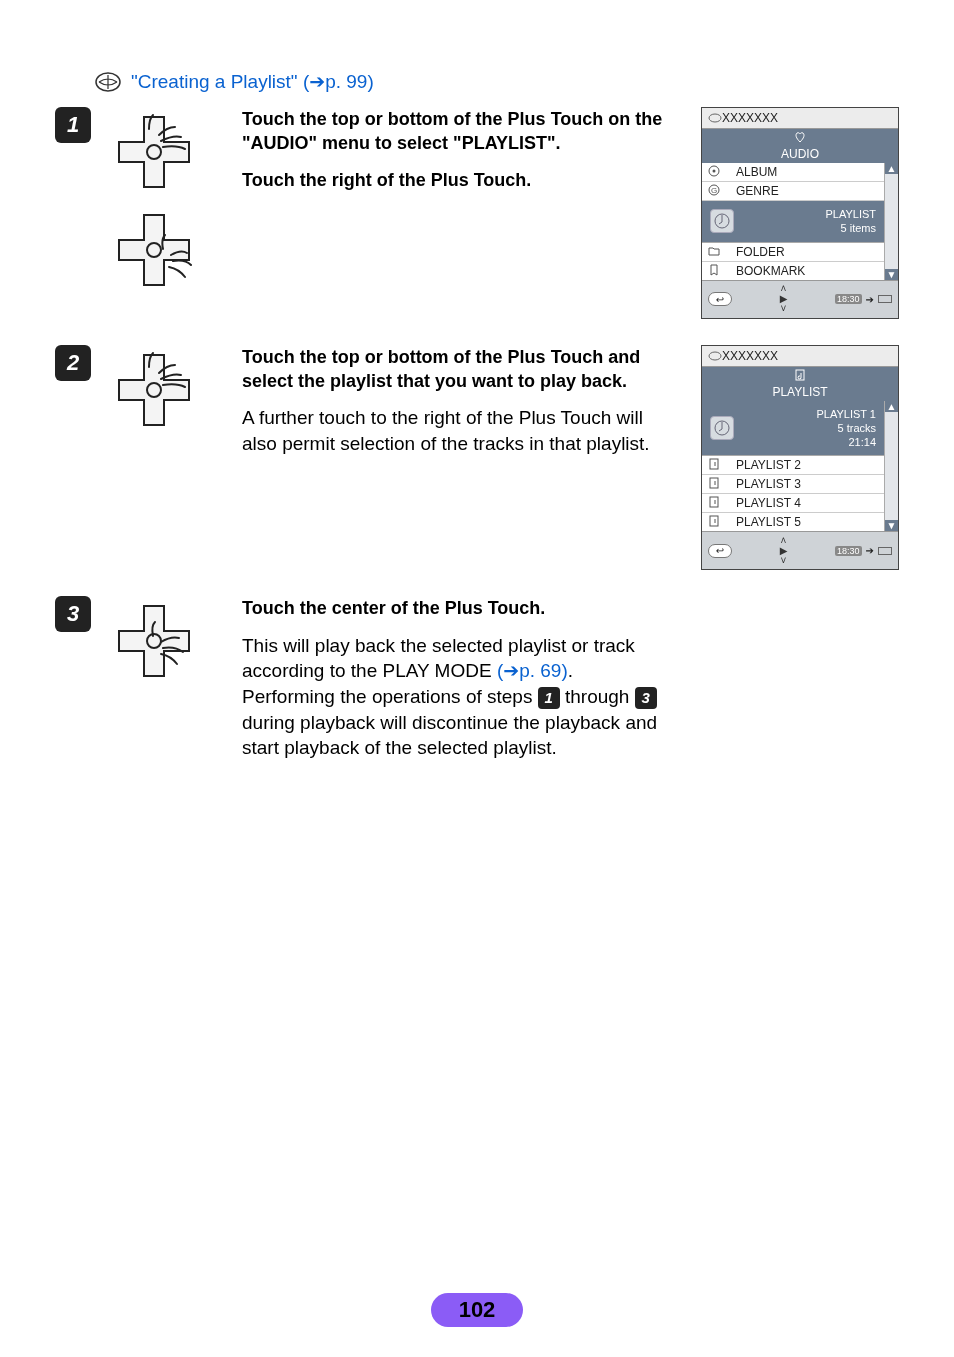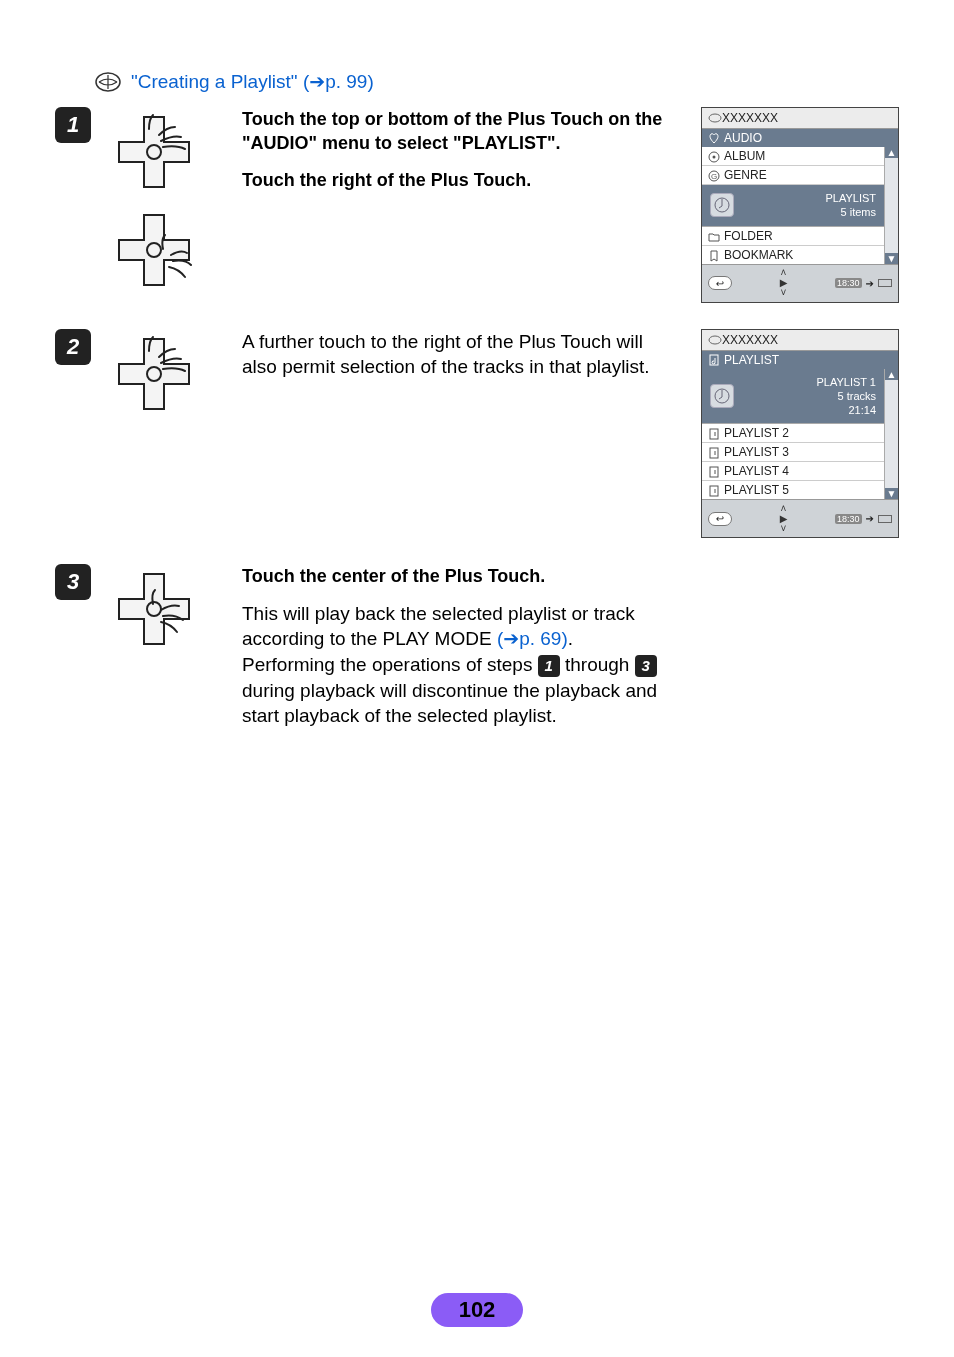--- a/index.html
+++ b/index.html
@@ -85,25 +85,25 @@
   .dev-title {
     background: #ececec;
     padding: 3px 6px;
     display: flex; align-items: center; gap: 0;
     border-bottom: 1px solid #999;
     font-size: 12px;
   }
   .dev-section-title {
     background: #6a7b8f; color: #fff;
     padding: 2px 6px; font-size: 12px;
-    display:flex; align-items:center; gap:4px;
+    display:flex; align-items:center; gap:4px;flex-direction:column;
   }
   .dev-body { background: #fff; position:relative; }
   .menu-row {
-    display: flex; align-items: flex-end; gap: 4px;
+    display: flex; align-items: flex-start; gap: 16px;
     padding: 2px 6px;
     border-bottom: 1px solid #ccc;
     font-size: 12px;
     background:#fff;
   }
   .scroll-col {
     position:absolute; right:0; top:0; bottom:0; width:14px;
     background:#e3e6ea; border-left:1px solid #aaa;
     display:flex; flex-direction:column; justify-content:space-between; align-items:center;
     font-size:10px; color:#555;
@@ -272,20 +272,21 @@
   <div class="step">
     <div class="step-num">2</div>
     <div class="touch-col">
       <svg class="plus-svg" viewBox="0 0 90 90">
         <path d="M35 10 h20 v25 h25 v20 h-25 v25 h-20 v-25 h-25 v-20 h25 z" fill="#f4f4f4" stroke="#222" stroke-width="2"></path>
         <circle cx="45" cy="45" r="7" fill="none" stroke="#222" stroke-width="2"></circle>
         <path d="M50 28 Q58 20 66 20 M52 34 Q64 28 72 30 M54 40 Q68 38 76 42 M40 22 Q40 12 44 8" fill="none" stroke="#222" stroke-width="2" stroke-linecap="round"></path>
       </svg>
     </div>
     <div class="text-col">
+      <p class="bold-instr">Touch the top or bottom of the Plus Touch and select the playlist that you want to play back.</p>
       <p class="body-text">A further touch to the right of the Plus Touch will also permit selection of the tracks in that playlist.</p>
     </div>
     <div class="screen-col">
 
       <div class="device">
         <div class="dev-title">
           <svg width="14" height="10">
               <ellipse cx="7" cy="5" rx="6" ry="4" fill="none" stroke="#666"></ellipse>
             </svg>
           <span>XXXXXXX</span>

